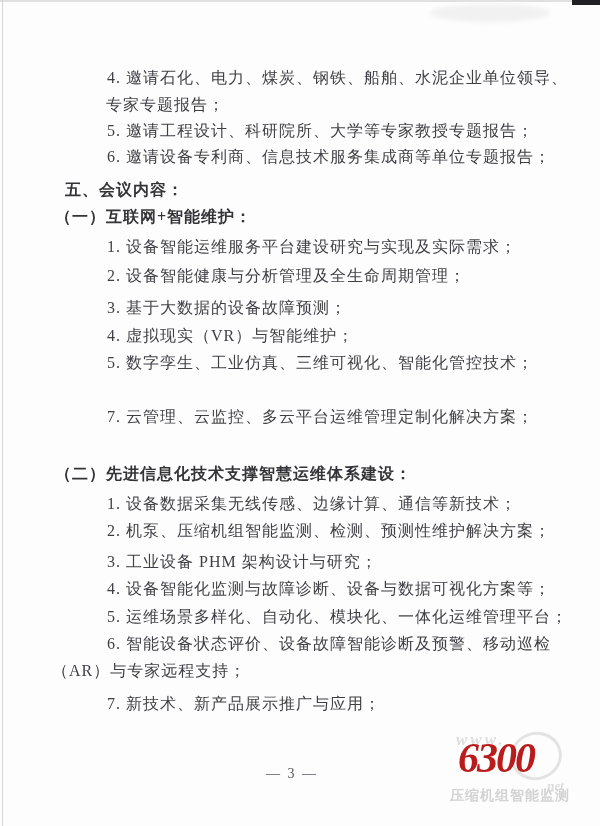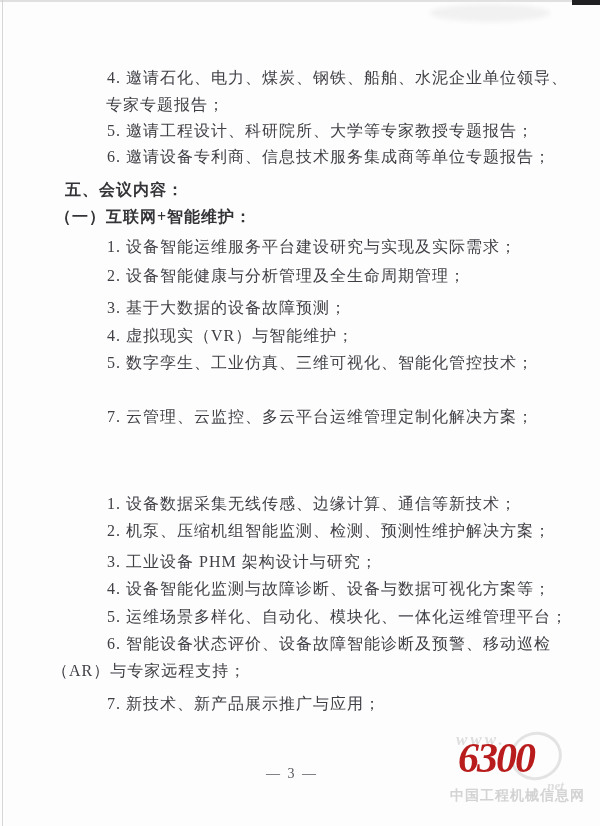--- a/index.html
+++ b/index.html
@@ -114,32 +114,33 @@
   <div class="ln ind-h1" style="top:180px">五、会议内容：</div>
 
   <div class="ln ind-h2" style="top:207px">（一）互联网+智能维护：</div>
   <div class="ln ind-item" style="top:237px">1. 设备智能运维服务平台建设研究与实现及实际需求；</div>
   <div class="ln ind-item" style="top:266px">2. 设备智能健康与分析管理及全生命周期管理；</div>
   <div class="ln ind-item" style="top:298px">3. 基于大数据的设备故障预测；</div>
   <div class="ln ind-item" style="top:326px">4. 虚拟现实（VR）与智能维护；</div>
   <div class="ln ind-item" style="top:353px">5. 数字孪生、工业仿真、三维可视化、智能化管控技术；</div>
   <div class="ln ind-item" style="top:407px">7. 云管理、云监控、多云平台运维管理定制化解决方案；</div>
 
+  <div class="ln ind-h2" style="top:464px">（二）先进信息化技术支撑智慧运维体系建设：</div>
   <div class="ln ind-item" style="top:494px">1. 设备数据采集无线传感、边缘计算、通信等新技术；</div>
   <div class="ln ind-item" style="top:521px">2. 机泵、压缩机组智能监测、检测、预测性维护解决方案；</div>
   <div class="ln ind-item" style="top:552px">3. 工业设备 PHM 架构设计与研究；</div>
   <div class="ln ind-item" style="top:579px">4. 设备智能化监测与故障诊断、设备与数据可视化方案等；</div>
   <div class="ln ind-item" style="top:607px">5. 运维场景多样化、自动化、模块化、一体化运维管理平台；</div>
   <div class="ln ind-item" style="top:634px">6. 智能设备状态评价、设备故障智能诊断及预警、移动巡检</div>
   <div class="ln ind-flush" style="top:661px">（AR）与专家远程支持；</div>
   <div class="ln ind-item" style="top:694px">7. 新技术、新产品展示推广与应用；</div>
 
   <div class="page-number">— 3 —</div>
 
   <div class="watermark">
     <span class="wm-www">www.</span>
     <span class="wm-circle"></span>
     <span class="wm-number">6300</span>
     <span class="wm-net">.net</span>
-    <span class="wm-site">中国工程机械信息网</span>
+    <span class="wm-site">压缩机组智能监测</span>
   </div>
 
 </div>
 
 </body></html>

